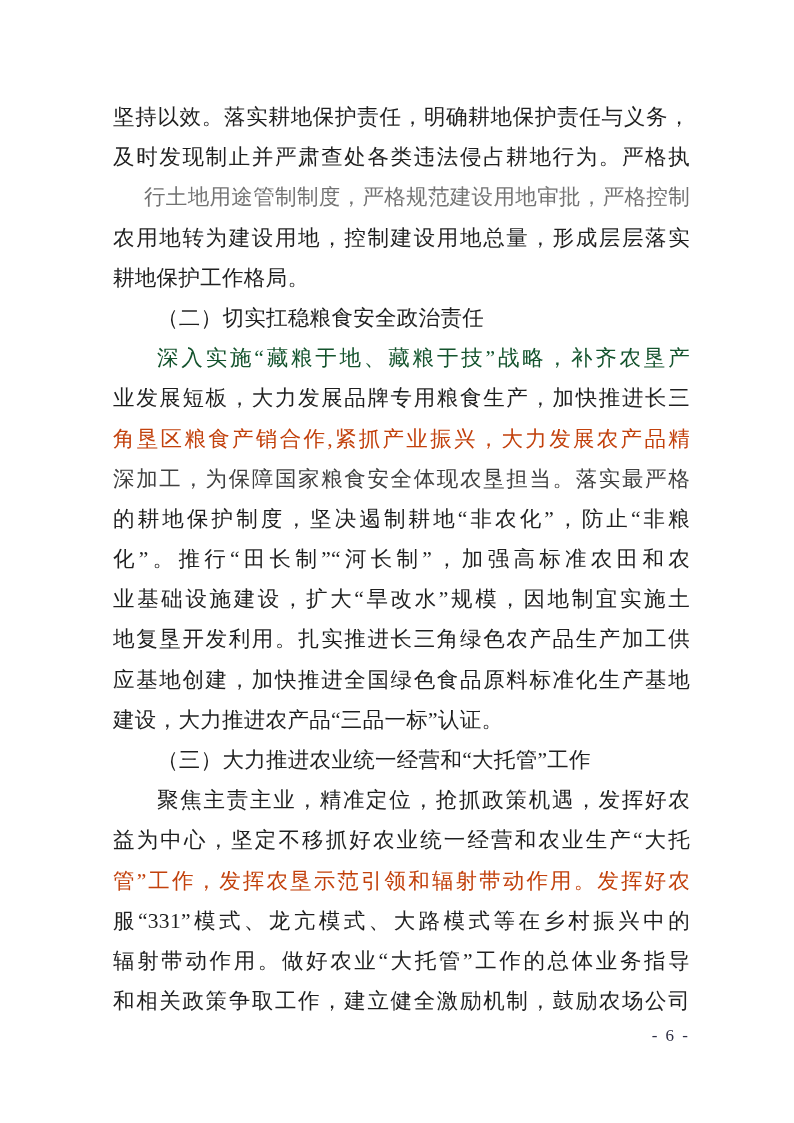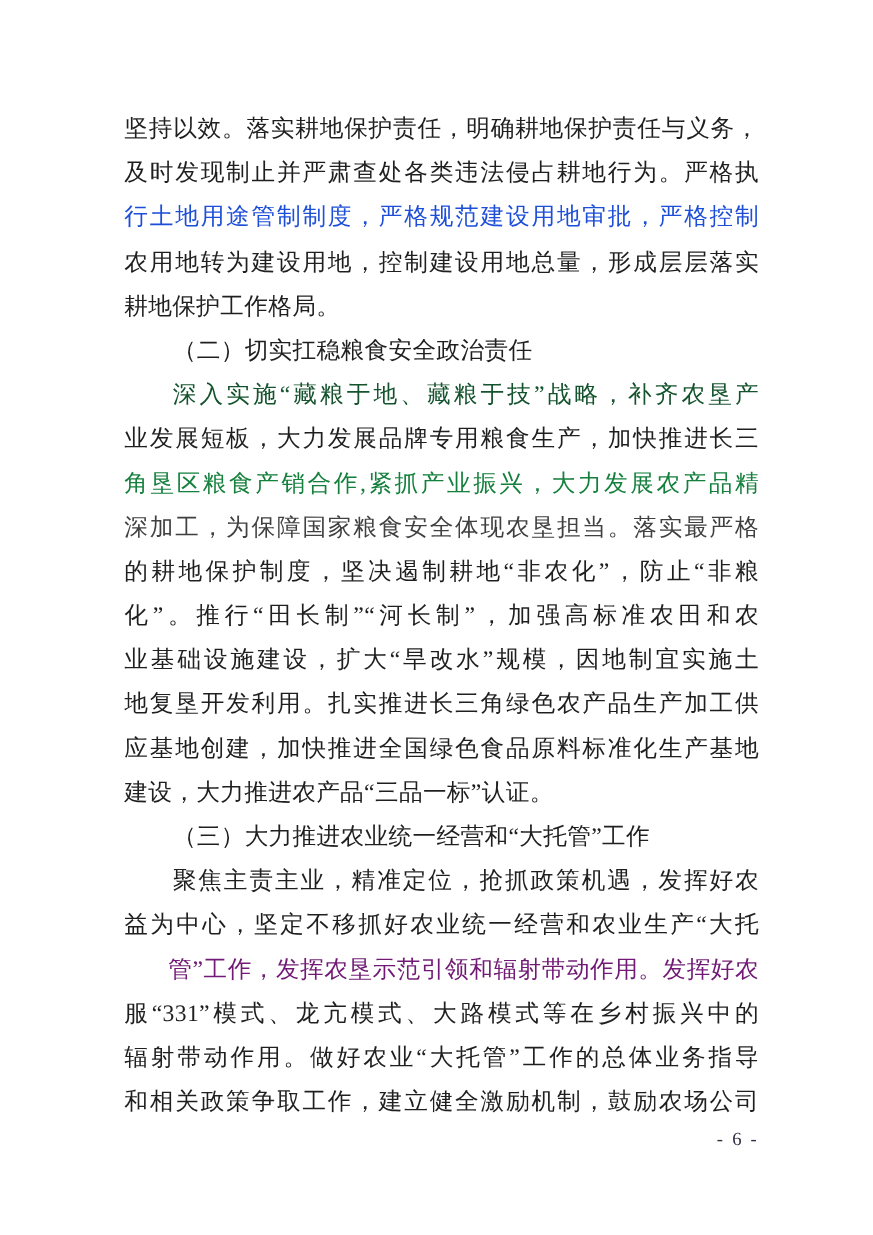--- a/index.html
+++ b/index.html
@@ -63,38 +63,38 @@
 </style>
 </head>
 <body style="background: rgb(255, 255, 255);">
 
 <div class="page">
 
   <div class="text-block">
 
   <div class="line fill" style="color: rgb(31, 31, 31);">坚持以效。落实耕地保护责任，明确耕地保护责任与义务，</div>
       <div class="line fill" style="color: rgb(31, 31, 31);">及时发现制止并严肃查处各类违法侵占耕地行为。严格执</div>
-      <div class="line fill" style="color: #1d4ed8;">行土地用途管制制度，严格规范建设用地审批，严格控制</div>
+      <div class="line fill" style="color: #737373; margin-left: 31px;">行土地用途管制制度，严格规范建设用地审批，严格控制</div>
       <div class="line fill" style="color: rgb(31, 31, 31);">农用地转为建设用地，控制建设用地总量，形成层层落实</div>
       <div class="line end" style="color: rgb(31, 31, 31);">耕地保护工作格局。</div>
       <div class="line indent end" style="color: rgb(31, 31, 31);">（二）切实扛稳粮食安全政治责任</div>
       <div class="line indent fill" style="color: #14532d;">深入实施“藏粮于地、藏粮于技”战略，补齐农垦产</div>
       <div class="line fill" style="color: rgb(31, 31, 31);">业发展短板，大力发展品牌专用粮食生产，加快推进长三</div>
-      <div class="line fill" style="color: #15803d;">角垦区粮食产销合作,紧抓产业振兴，大力发展农产品精</div>
+      <div class="line fill" style="color: #c2410c;">角垦区粮食产销合作,紧抓产业振兴，大力发展农产品精</div>
       <div class="line fill" style="color: #404040;">深加工，为保障国家粮食安全体现农垦担当。落实最严格</div>
       <div class="line fill" style="color: rgb(31, 31, 31);">的耕地保护制度，坚决遏制耕地“非农化”，防止“非粮</div>
       <div class="line fill" style="color: rgb(31, 31, 31);">化”。推行“田长制”“河长制”，加强高标准农田和农</div>
       <div class="line fill" style="color: rgb(31, 31, 31);">业基础设施建设，扩大“旱改水”规模，因地制宜实施土</div>
       <div class="line fill" style="color: rgb(31, 31, 31);">地复垦开发利用。扎实推进长三角绿色农产品生产加工供</div>
       <div class="line fill" style="color: rgb(31, 31, 31);">应基地创建，加快推进全国绿色食品原料标准化生产基地</div>
       <div class="line end" style="color: rgb(31, 31, 31);">建设，大力推进农产品“三品一标”认证。</div>
       <div class="line indent end" style="color: rgb(31, 31, 31);">（三）大力推进农业统一经营和“大托管”工作</div>
       <div class="line indent fill" style="color: rgb(31, 31, 31);">聚焦主责主业，精准定位，抢抓政策机遇，发挥好农</div>
       <div class="line fill" style="color: rgb(31, 31, 31);">益为中心，坚定不移抓好农业统一经营和农业生产“大托</div>
-      <div class="line fill" style="color: #701a75; margin-left: 40px;">管”工作，发挥农垦示范引领和辐射带动作用。发挥好农</div>
+      <div class="line fill" style="color: #c2410c;">管”工作，发挥农垦示范引领和辐射带动作用。发挥好农</div>
       <div class="line fill" style="color: rgb(31, 31, 31);">服“331”模式、龙亢模式、大路模式等在乡村振兴中的</div>
       <div class="line fill" style="color: rgb(31, 31, 31);">辐射带动作用。做好农业“大托管”工作的总体业务指导</div>
       <div class="line fill" style="color: rgb(31, 31, 31);">和相关政策争取工作，建立健全激励机制，鼓励农场公司</div>
     </div>
 
   <div class="page-number" style="color: rgb(46, 46, 68);">- 6 -</div>
 
 </div>
 
 </body></html>

